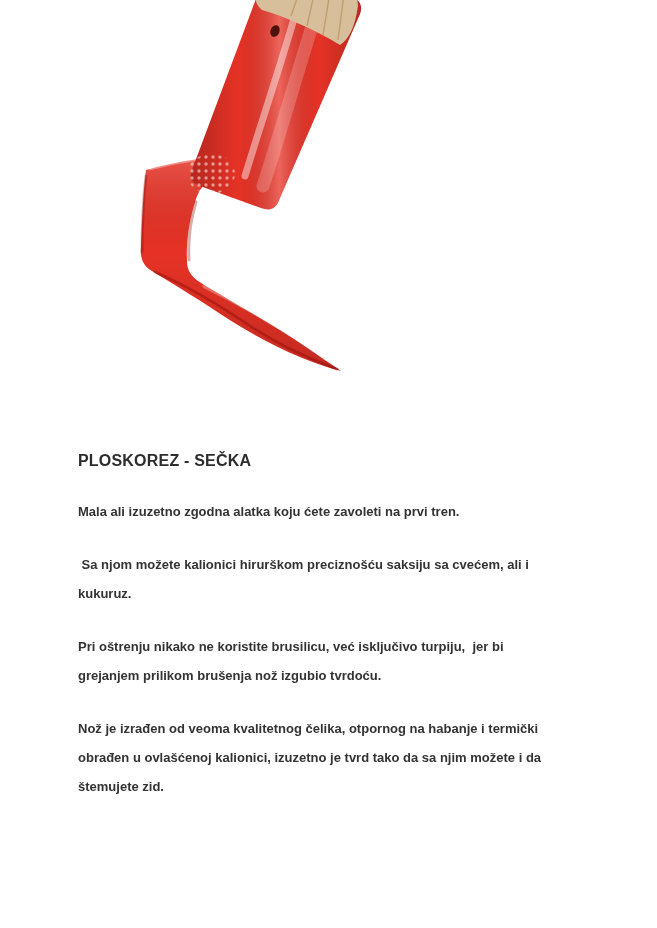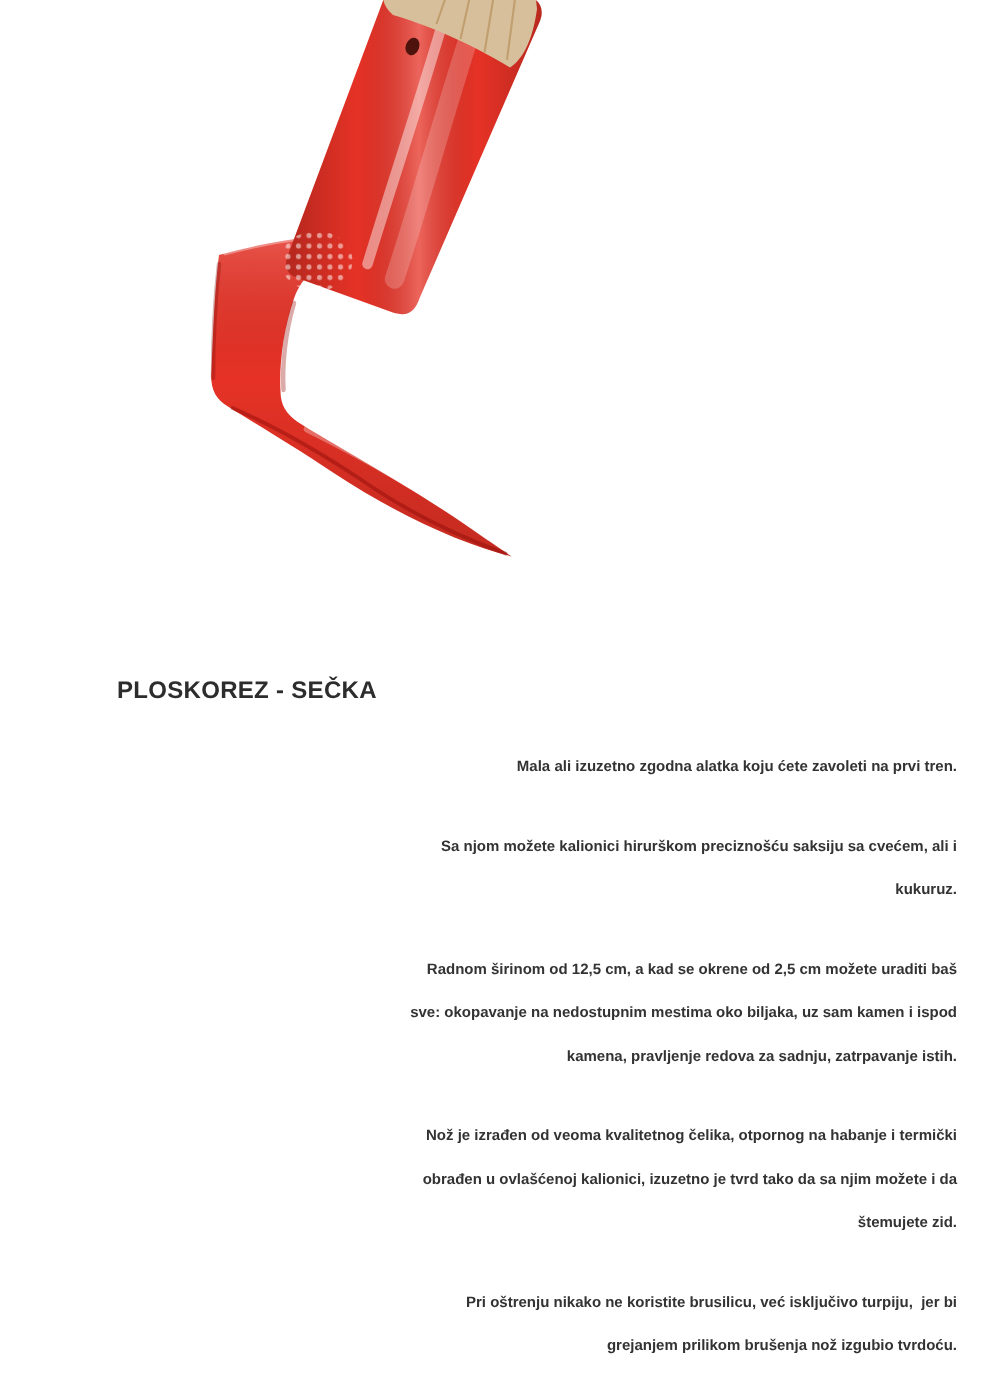--- a/index.html
+++ b/index.html
@@ -34,27 +34,26 @@
   }
   .description h2 {
     margin: 0 0 22px 0;
     font-size: 16px;
     line-height: 29px;
     font-weight: bold;
     color: #2d2d2d;
     letter-spacing: 0.2px;
   }
   .description p {
-    margin: 0 0 24px 16px;
-    font-size: 10px;
+    margin: 0 0 24px 0;
+    font-size: 13px;
     line-height: 29px;
     font-weight: bold;
     color: #333333;
     white-space: pre; 
-    text-align: right;
   }
 </style>
 </head>
 <body>
 
 <div class="page">
 
   <figure class="photo">
     <svg width="657" height="440" viewBox="0 0 657 440" xmlns="http://www.w3.org/2000/svg">
       <defs>
@@ -156,24 +155,21 @@
       </g>
     </svg>
   </figure>
 
   <section class="description">
     <h2>PLOSKOREZ - SEČKA</h2>
     <div>
         <p>Mala ali izuzetno zgodna alatka koju ćete zavoleti na prvi tren.</p>
         <p> Sa njom možete kalionici hirurškom preciznošću saksiju sa cvećem, ali i
 kukuruz.</p>
-        <p>Radnom širinom od 12,5 cm, a kad se okrene od 2,5 cm možete uraditi baš
-sve: okopavanje na nedostupnim mestima oko biljaka, uz sam kamen i ispod
-kamena, pravljenje redova za sadnju, zatrpavanje istih.</p>
+        <p>Pri oštrenju nikako ne koristite brusilicu, već isključivo turpiju,  jer bi
+grejanjem prilikom brušenja nož izgubio tvrdoću.</p>
         <p>Nož je izrađen od veoma kvalitetnog čelika, otpornog na habanje i termički
 obrađen u ovlašćenoj kalionici, izuzetno je tvrd tako da sa njim možete i da
 štemujete zid.</p>
-        <p>Pri oštrenju nikako ne koristite brusilicu, već isključivo turpiju,  jer bi
-grejanjem prilikom brušenja nož izgubio tvrdoću.</p>
       </div>
   </section>
 
 </div>
 
 </body></html>

